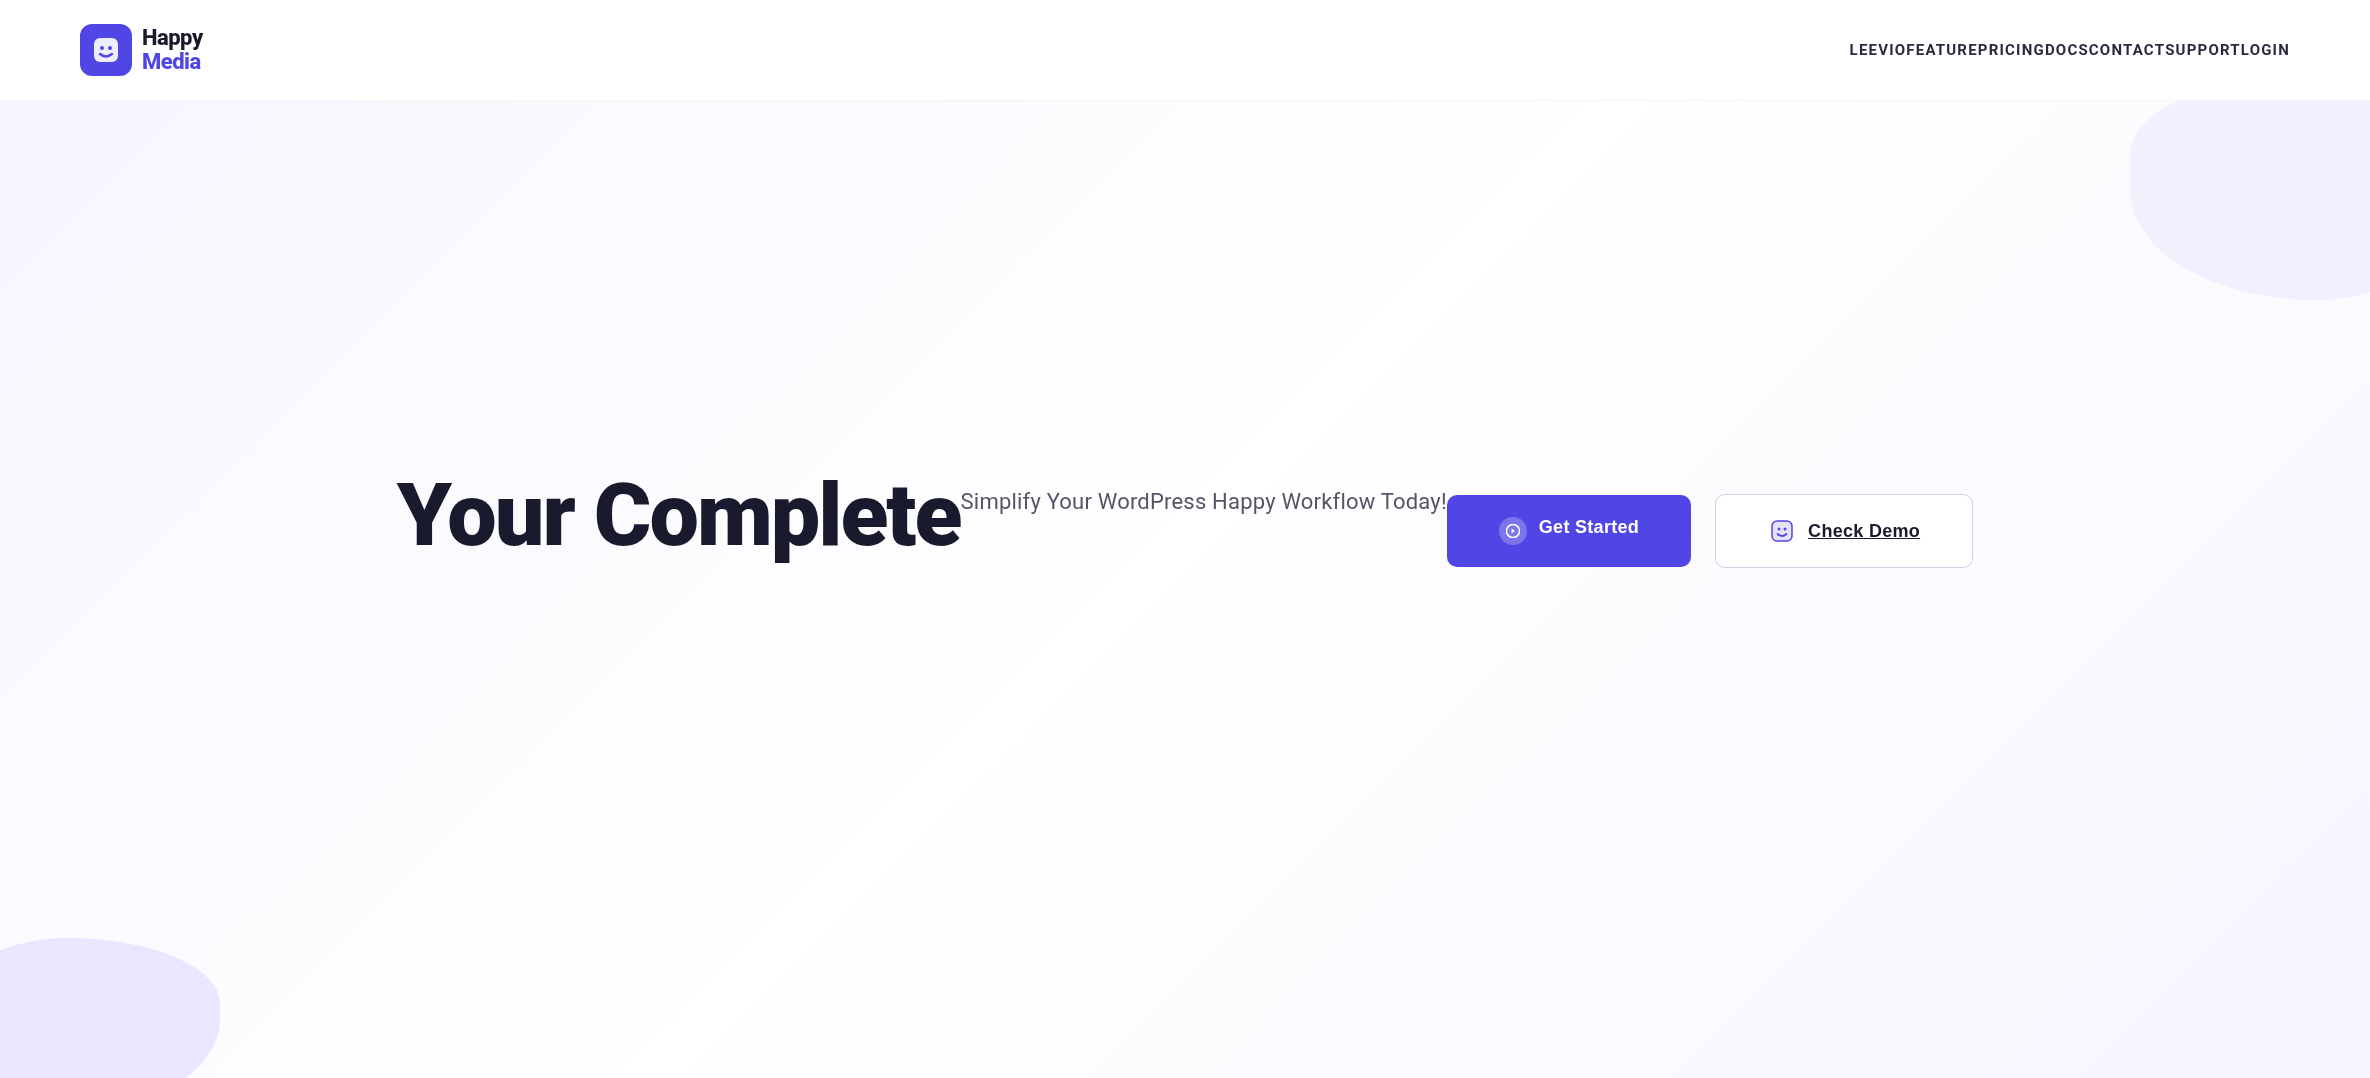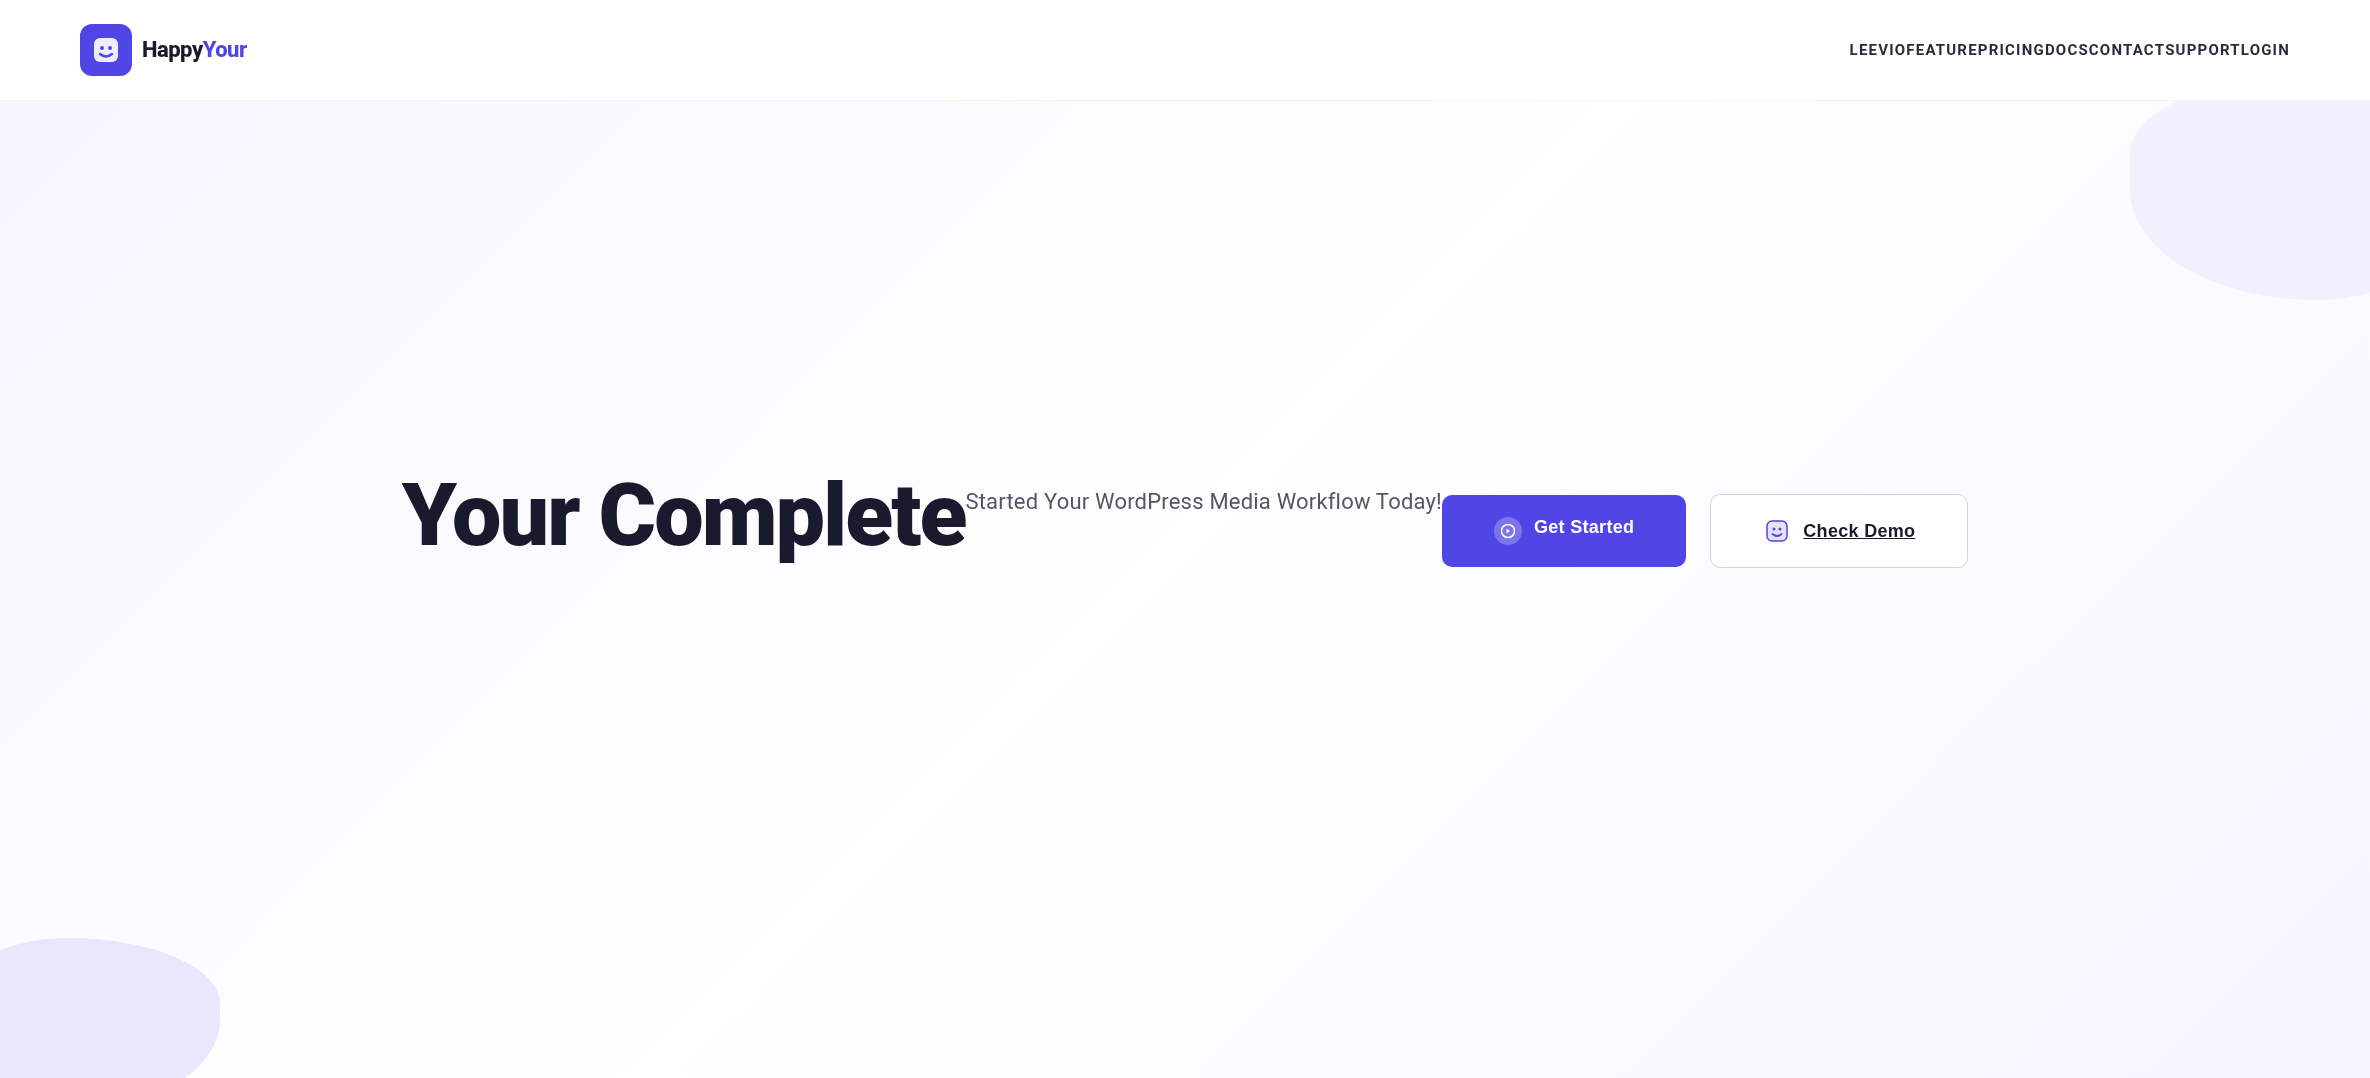--- a/index.html
+++ b/index.html
@@ -74,21 +74,21 @@
       border-radius: 12px;
       display: flex;
       align-items: center;
       justify-content: center;
       color: white;
       font-size: 24px;
     }
 
     .logo-text {
       display: flex;
-      flex-direction: row;
+      flex-direction: column;
       line-height: 1.1;
     }
 
     .logo-happy {
       font-size: 22px;
       font-weight: 800;
       color: #1a1a2e;
       letter-spacing: -0.5px;
     }
 
@@ -233,41 +233,41 @@
       <div class="logo-icon">
         <svg width="32" height="32" viewBox="0 0 32 32" fill="none">
           <rect x="4" y="4" width="24" height="24" rx="6" fill="white" opacity="0.9"></rect>
           <circle cx="12" cy="14" r="2" fill="#5046e5"></circle>
           <circle cx="20" cy="14" r="2" fill="#5046e5"></circle>
           <path d="M10 20 Q16 25 22 20" stroke="#5046e5" stroke-width="2.5" fill="none" stroke-linecap="round"></path>
         </svg>
       </div>
       <div class="logo-text">
         <span class="logo-happy">Happy</span>
-        <span class="logo-media">Your</span>
+        <span class="logo-media">Media</span>
       </div>
     </a>
 
     <nav>
       <a class="nav-link" href="#">LEEVIO</a>
       <a class="nav-link" href="#">FEATURE</a>
       <a class="nav-link" href="#">PRICING</a>
       <a class="nav-link" href="#">DOCS</a>
       <a class="nav-link" href="#">CONTACT</a>
       <a class="nav-link" href="#">SUPPORT</a>
       <a class="nav-link" href="#">LOGIN</a>
     </nav>
   </header>
 
   <section class="hero">
     <h1 class="hero-title">
       <span class="hero-title-line1">Your Complete</span>
     </h1>
 
-    <p class="hero-subtitle">Started Your WordPress Media Workflow Today!</p>
+    <p class="hero-subtitle">Simplify Your WordPress Happy Workflow Today!</p>
 
     <div class="hero-buttons">
       <button class="btn-primary">
         <span class="btn-primary-icon">
           <svg width="14" height="14" viewBox="0 0 14 14" fill="none">
             <circle cx="7" cy="7" r="6.5" stroke="white" stroke-width="1.5"></circle>
             <path d="M5.5 4.5L9 7L5.5 9.5" fill="white"></path>
           </svg>
         </span>
         <span>Get Started</span>

